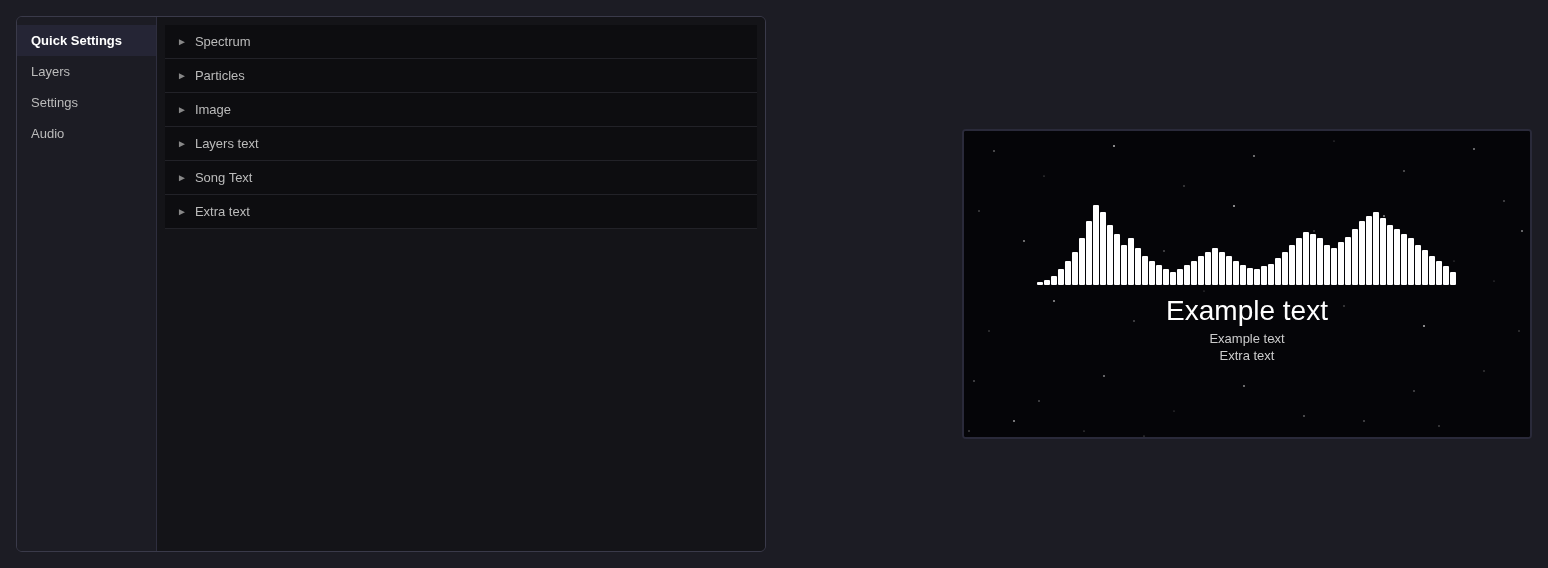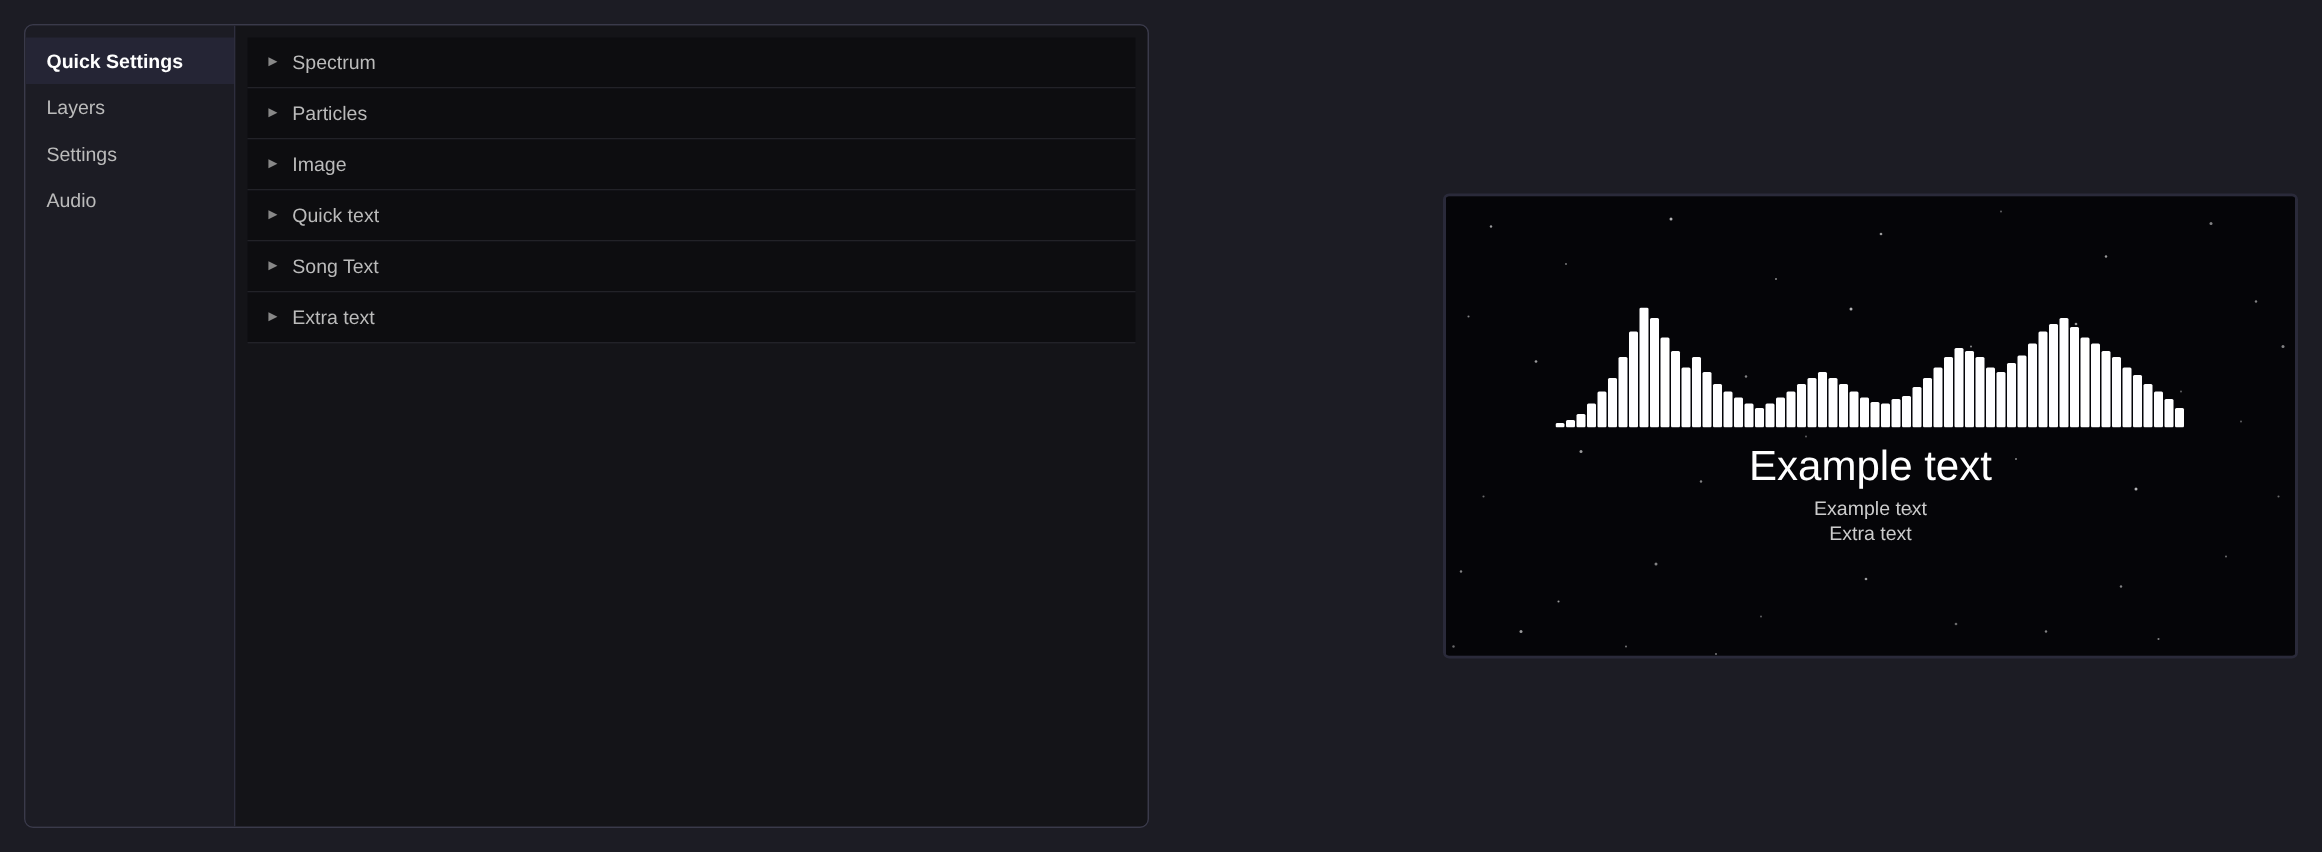--- a/index.html
+++ b/index.html
@@ -185,21 +185,21 @@
           <span>Particles</span>
         </div>
 
         <div class="layer-item">
           <span class="layer-arrow">►</span>
           <span>Image</span>
         </div>
 
         <div class="layer-item">
           <span class="layer-arrow">►</span>
-          <span>Quick text</span>
+          <span>Layers text</span>
         </div>
 
         <div class="layer-item">
           <span class="layer-arrow">►</span>
           <span>Song Text</span>
         </div>
 
         <div class="layer-item">
           <span class="layer-arrow">►</span>
           <span>Extra text</span>

